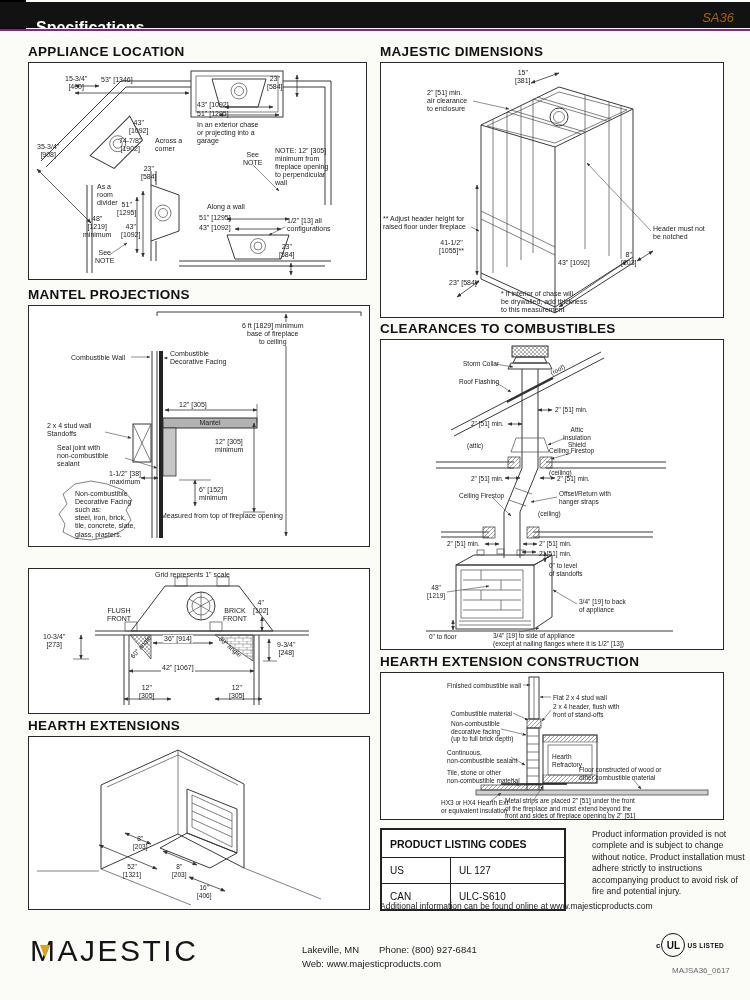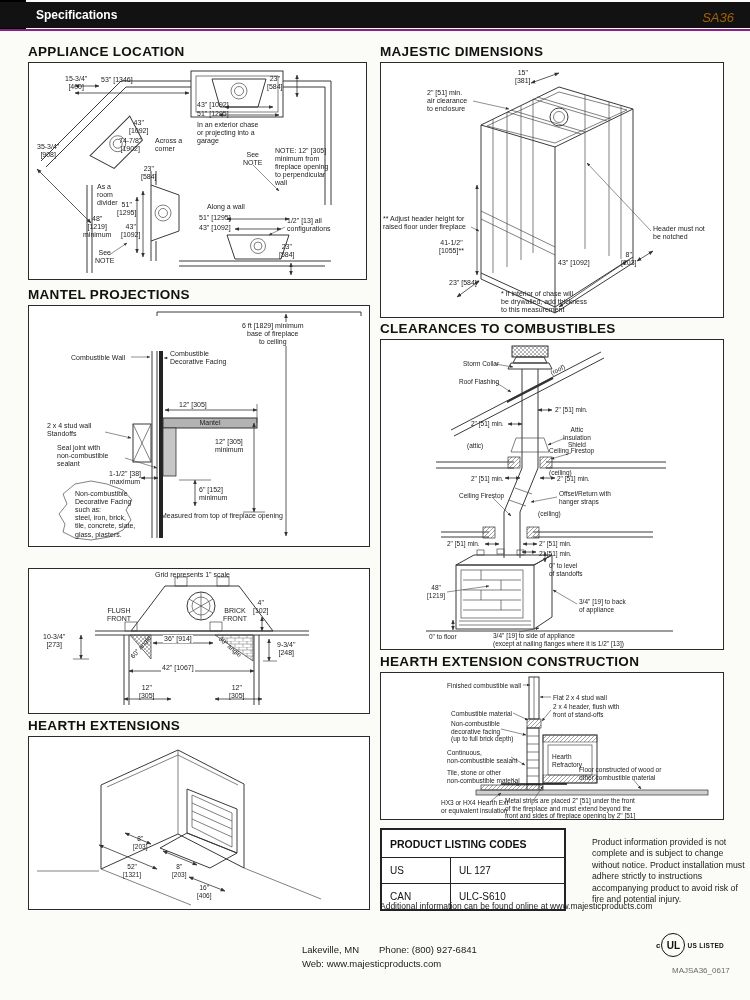--- a/index.html
+++ b/index.html
@@ -1,39 +1,39 @@
 <!DOCTYPE html>
 <html><head>
 <meta charset="utf-8">
 <style>
   html,body{margin:0;padding:0;background:#e8e8e6;}
   .page{position:relative;width:750px;height:1000px;background:#fbfbf8;font-family:"Liberation Sans",sans-serif;overflow:hidden;margin:0 auto;}
   .hdr{position:absolute;left:0;top:2px;right:0;height:26px;background:#121212;}
   .hdr-tab{position:absolute;left:0;top:0;width:26px;height:30px;background:#000;}
-  .hdr-title{position:absolute;left:36px;top:6px;color:#fff;font-size:12px;font-weight:bold;}
+  .hdr-title{position:absolute;left:36px;top:17px;color:#fff;font-size:16px;font-weight:bold;}
   .hdr-model{position:absolute;right:16px;top:8px;color:#a16207;font-size:13px;font-style:italic;}
   .hdr-accent{position:absolute;left:0;top:29px;right:0;height:2px;background:#8b1f8b;}
   .sechead{position:absolute;font-size:13.5px;font-weight:bold;color:#111;letter-spacing:.3px;}
   .panel{position:absolute;border:1.6px solid #2a2a2a;background:#fff;}
   .panel svg{position:absolute;left:0;top:0;}
   .lb{position:absolute;font-size:7px;line-height:1.16;color:#222;white-space:pre-line;text-align:center;}
   .lb.l{text-align:left;}
   .lb.s{font-size:6.5px;}
   .lb.bg{background:#fff;padding:0 1px;}
   .ln{stroke:#3a3a3a;stroke-width:1;fill:none;}
   .ln2{stroke:#4a4a4a;stroke-width:.7;fill:none;}
   .dim{stroke:#333;stroke-width:.8;fill:none;marker-start:url(#ah);marker-end:url(#ah);}
   .ldr{stroke:#444;stroke-width:.6;fill:none;marker-end:url(#ah);}
   .plc-table{position:absolute;border:2px solid #222;background:#fff;width:182px;}
   .plc-head{border-bottom:1.6px solid #222;font-size:10.5px;font-weight:bold;padding:8px 8px 7px 8px;color:#111;}
   .plc-row{display:flex;border-bottom:1.6px solid #222;}
   .plc-row:last-child{border-bottom:none;}
   .plc-c1{width:52px;border-right:1.6px solid #222;padding:7px 8px;font-size:10px;color:#111;}
   .plc-c2{flex:1;padding:7px 8px;font-size:10px;color:#111;}
-  .disclaimer{position:absolute;left:592px;top:829px;width:156px;font-size:8.7px;line-height:1.32;color:#222;margin-top:8px;}
+  .disclaimer{position:absolute;left:592px;top:829px;width:156px;font-size:8.7px;line-height:1.32;color:#222;}
   .addl{position:absolute;left:380px;top:901px;font-size:8.5px;color:#222;}
   .brand{position:absolute;left:30px;top:934px;font-size:30px;letter-spacing:2.5px;color:#151515;}
   .brand-accent{position:absolute;left:10px;top:11px;width:0;height:0;border-left:5px solid transparent;border-right:5px solid transparent;border-top:13px solid #d9a520;}
   .contact{position:absolute;left:302px;top:943px;font-size:9.5px;line-height:1.5;color:#1a1a1a;}
   .c-gap{margin-left:20px;}
   .ul-mark{position:absolute;left:656px;top:933px;display:flex;align-items:center;color:#111;}
   .ul-c{font-size:8px;font-weight:bold;margin-right:1px;}
   .ul-circle{display:inline-flex;width:22px;height:22px;border:1.8px solid #111;border-radius:50%;align-items:center;justify-content:center;font-size:10px;font-weight:bold;}
   .ul-listed{font-size:6.5px;font-weight:bold;letter-spacing:.3px;margin-left:2px;}
   .doc-code{position:absolute;left:672px;top:966px;font-size:8px;color:#6a6a6a;}
@@ -463,20 +463,24 @@
     <div class="plc-row">
       <div class="plc-c1">CAN</div>
       <div class="plc-c2">ULC-S610</div>
     </div>
   </div>
 
   <div class="disclaimer">Product information provided is not complete and is subject to change without notice. Product installation must adhere strictly to instructions accompanying product to avoid risk of fire and potential injury.</div>
   <div class="addl">Additional information can be found online at www.majesticproducts.com</div>
 
   
+  <div class="brand">
+    <span>MAJESTIC</span>
+    <span class="brand-accent"></span>
+  </div>
   <div class="contact">
     <div>
       <span>Lakeville, MN</span><span class="c-gap">Phone: (800) 927-6841</span>
     </div>
     <div>Web: www.majesticproducts.com</div>
   </div>
   <div class="ul-mark">
     <span class="ul-c">c</span>
     <span class="ul-circle">
         <span>UL</span>

